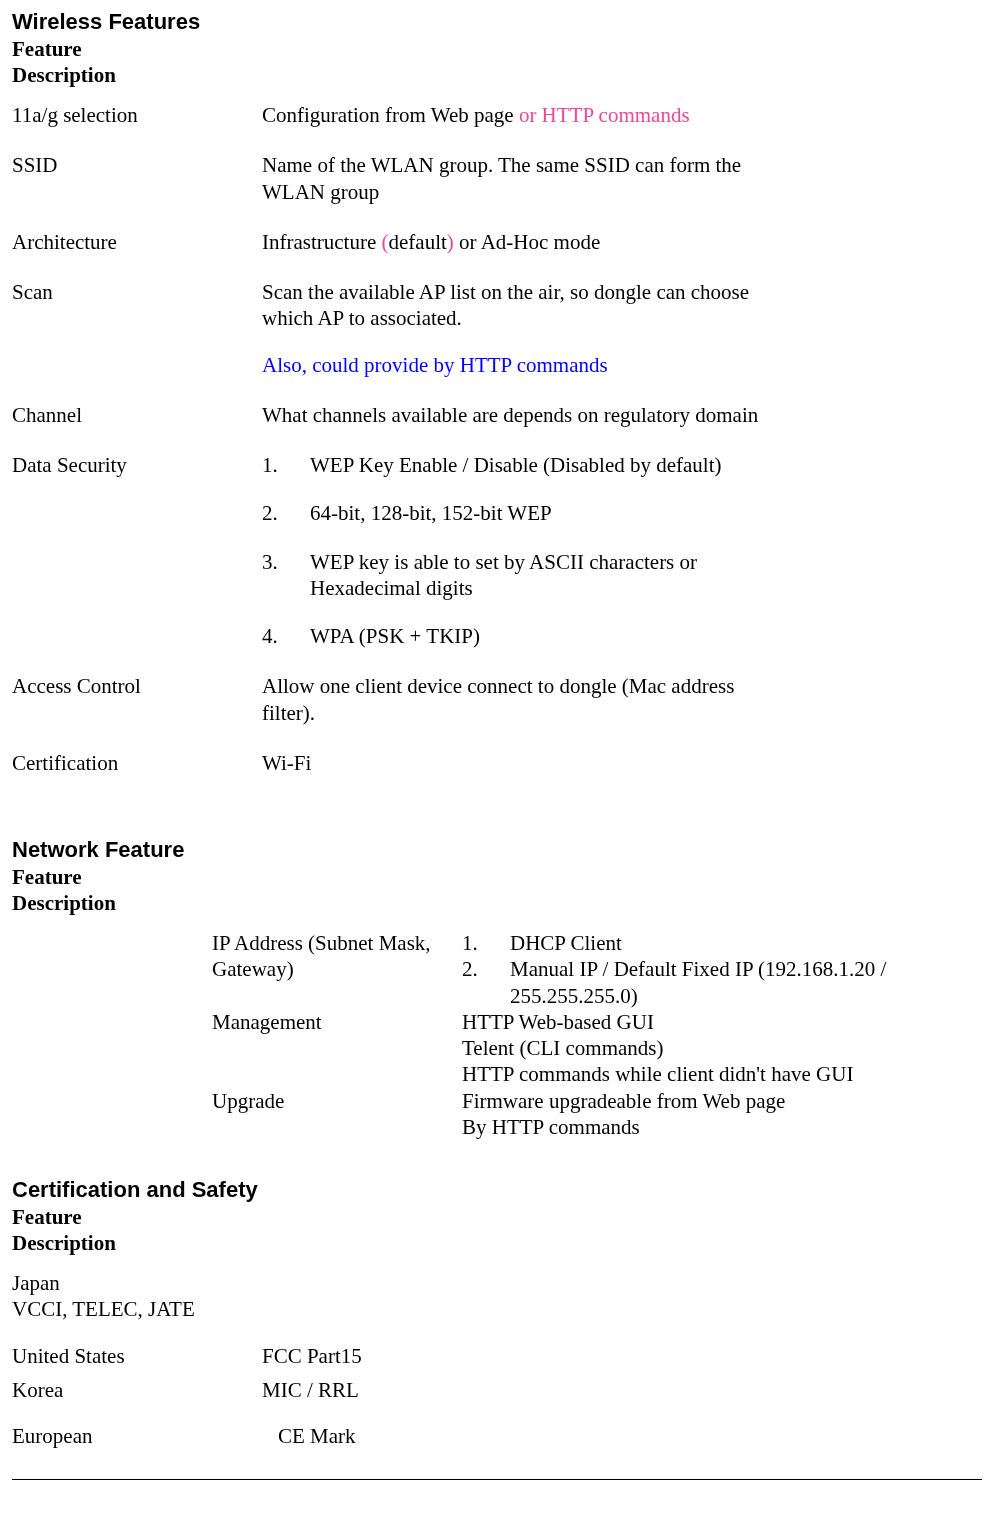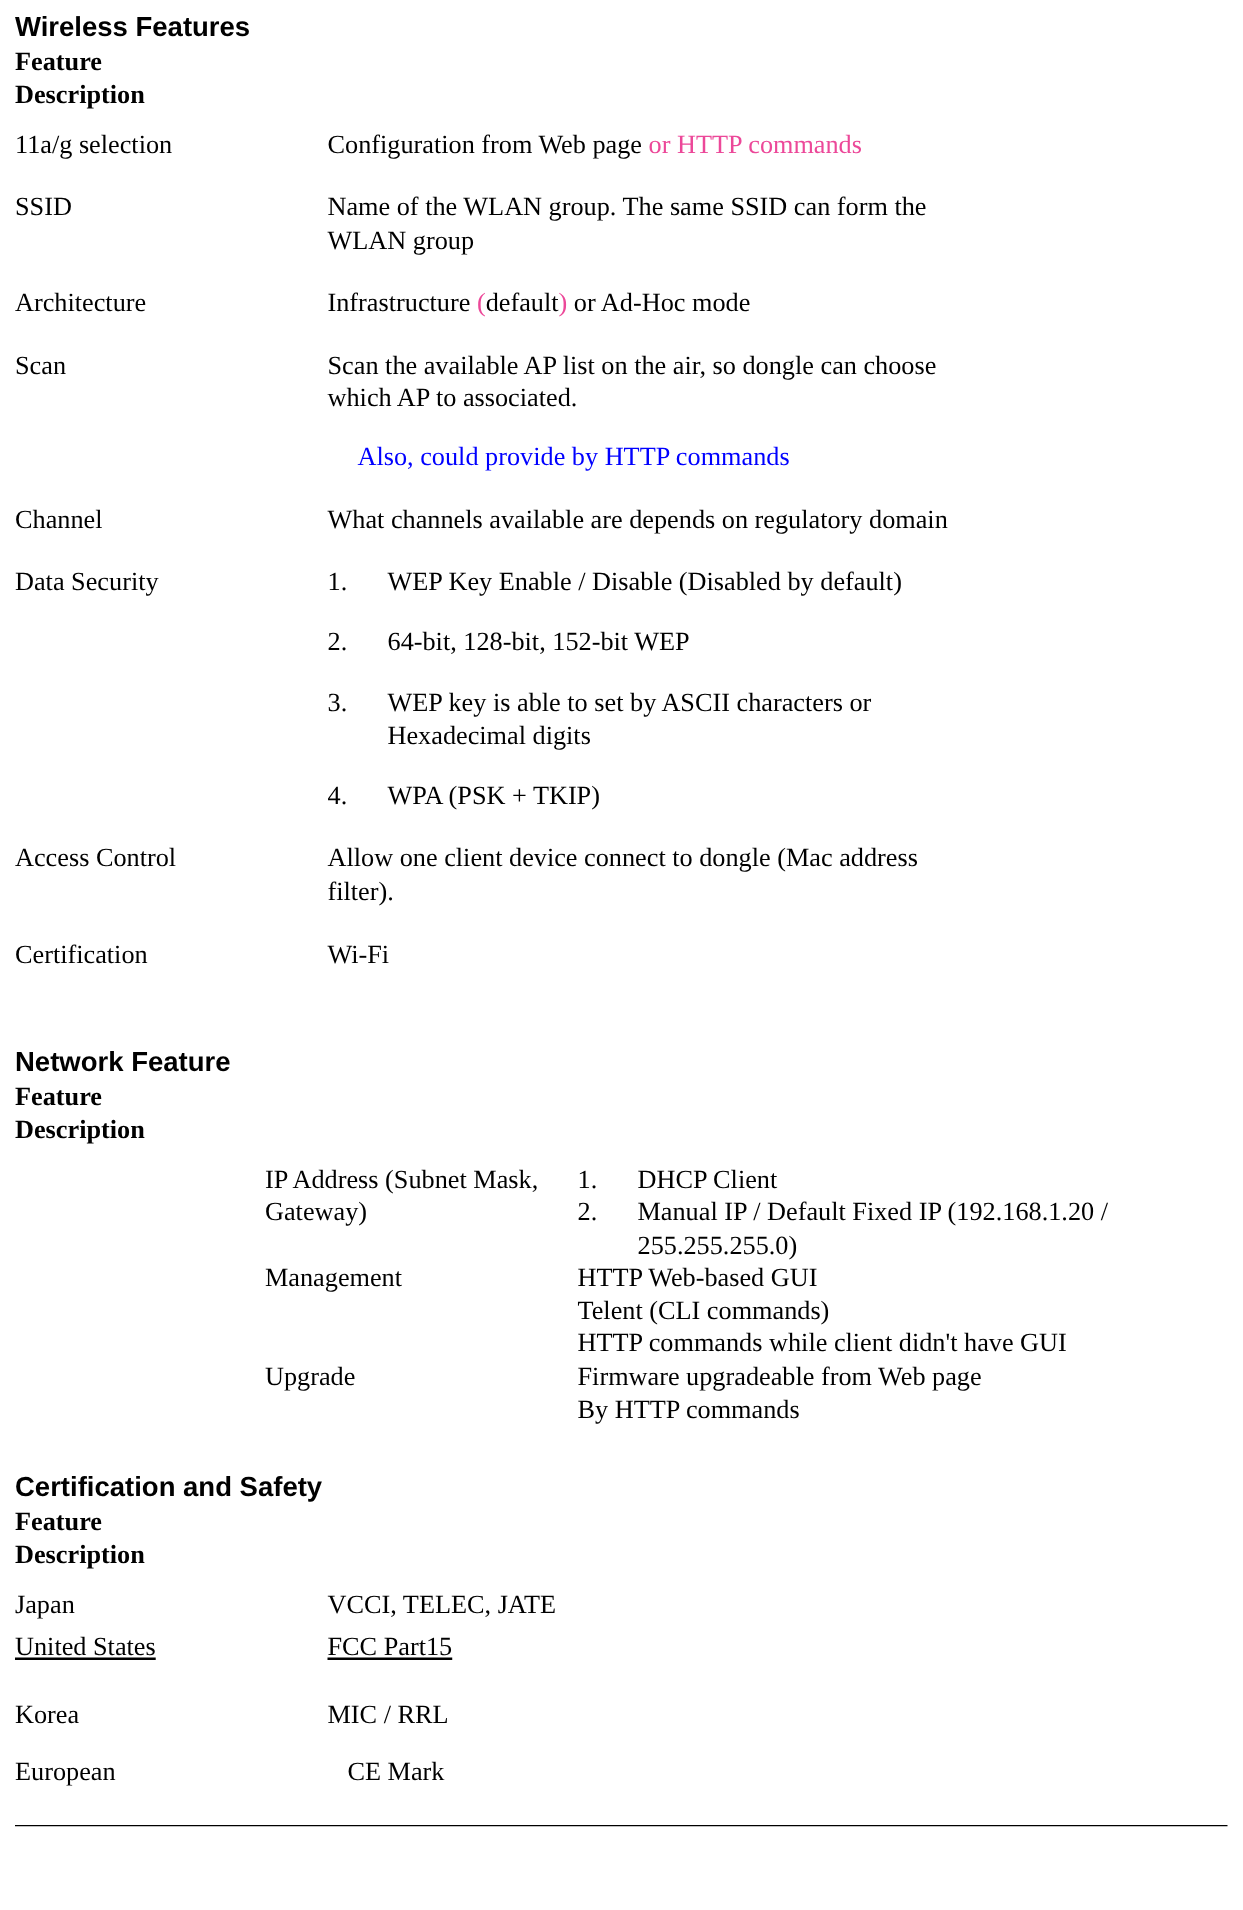--- a/index.html
+++ b/index.html
@@ -37,21 +37,21 @@
   .col-feature {
     width: 250px;
     flex-shrink: 0;
     padding-right: 10px;
     box-sizing: border-box;
   }
   .col-desc {
     width: 520px;
   }
   .red { color: #ec4899; }
-  .blue { color: #0000ff; margin-left: 24px; }
+  .blue { color: #0000ff; }
   ol.numlist {
     margin: 0;
     padding-left: 0;
     list-style: none;
     counter-reset: li;
   }
   ol.numlist > li {
     counter-increment: li;
     position: relative;
     padding-left: 48px;
@@ -162,26 +162,26 @@
     <div>By HTTP commands</div>
   </div>
 </div>
 
 <div class="section-title" style="margin-top:36px;">Certification and Safety</div>
 <div class="header-row">
   <div class="col-feature">Feature</div>
   <div class="col-desc">Description</div>
 </div>
 
-<div class="row" style="margin-bottom:8px;">
+<div class="row" style="margin-bottom:20px;flex-direction:column;">
   <div class="col-feature">Japan</div>
   <div class="col-desc">VCCI, TELEC, JATE</div>
 </div>
 
-<div class="row" style="margin-bottom:27px;text-decoration:underline;">
+<div class="row" style="margin-bottom:8px;">
   <div class="col-feature">United States</div>
   <div class="col-desc">FCC Part15</div>
 </div>
 
 <div class="row" style="margin-bottom:20px;">
   <div class="col-feature">Korea</div>
   <div class="col-desc">MIC / RRL</div>
 </div>
 
 <div class="row" style="margin-bottom:8px;gap:16px;">

